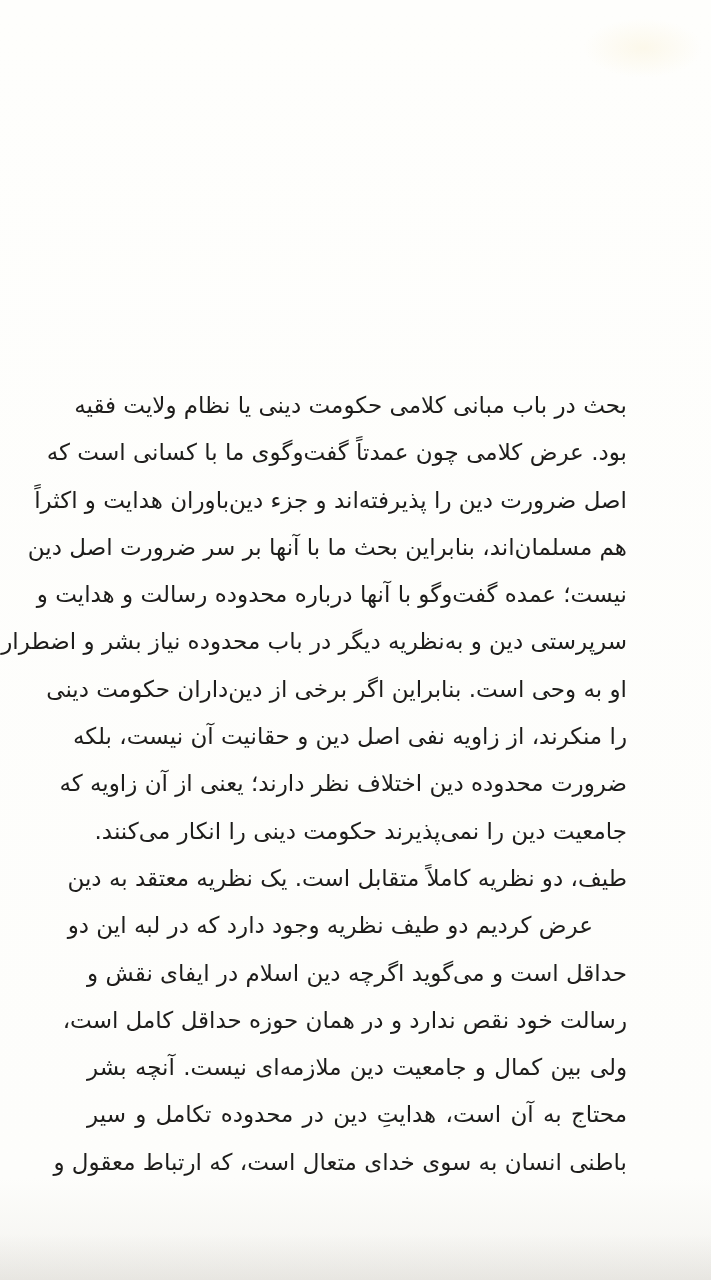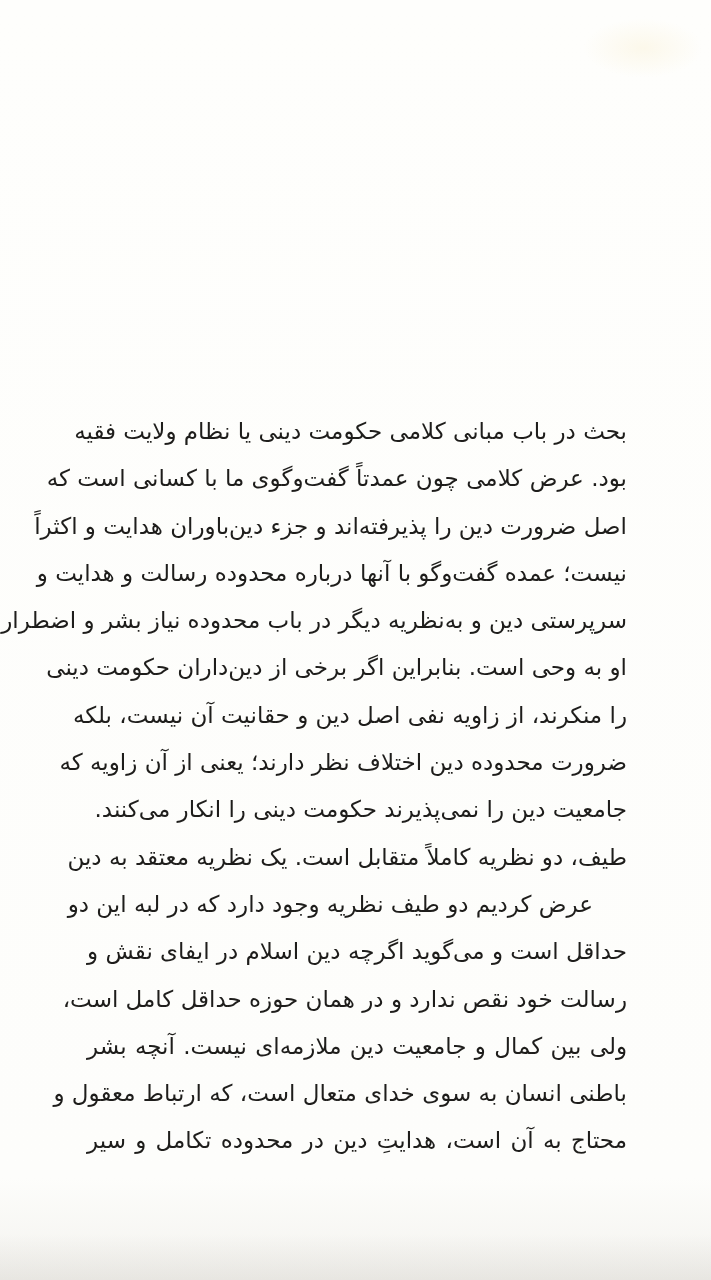--- a/index.html
+++ b/index.html
@@ -30,21 +30,21 @@
   .bottom-shade {
     position: absolute;
     bottom: 0;
     left: 0;
     width: 100%;
     height: 46px;
     background: linear-gradient(180deg, rgba(180,176,168,0) 0%, rgba(180,176,168,0.18) 100%);
   }
   .text-block {
     position: absolute;
-    top: 408px;
+    top: 382px;
     right: 84px;
     width: 540px;
     direction: rtl;
     color: #1e1d1b;
     font-size: 23px;
   }
   .line {
     height: 47.3px;
     line-height: 47.3px;
     white-space: nowrap;
@@ -64,29 +64,30 @@
 </head>
 <body>
 
 <div class="page">
   <div class="smudge-top-right"></div>
 
   <div class="text-block">
     <div class="line">بحث در باب مبانی کلامی حکومت دینی یا نظام ولایت فقیه</div>
     <div class="line">بود. عرض کلامی چون عمدتاً گفت‌وگوی ما با کسانی است که</div>
     <div class="line">اصل ضرورت دین را پذیرفته‌اند و جزء دین‌باوران هدایت و اکثراً</div>
+    <div class="line">هم مسلمان‌اند، بنابراین بحث ما با آنها بر سر ضرورت اصل دین</div>
     <div class="line">نیست؛ عمده گفت‌وگو با آنها درباره محدوده رسالت و هدایت و</div>
     <div class="line">سرپرستی دین و به‌نظریه دیگر در باب محدوده نیاز بشر و اضطرار</div>
     <div class="line">او به وحی است. بنابراین اگر برخی از دین‌داران حکومت دینی</div>
     <div class="line">را منکرند، از زاویه نفی اصل دین و حقانیت آن نیست، بلکه</div>
     <div class="line">ضرورت محدوده دین اختلاف نظر دارند؛ یعنی از آن زاویه که</div>
     <div class="line end">جامعیت دین را نمی‌پذیرند حکومت دینی را انکار می‌کنند.</div>
     <div class="line">طیف، دو نظریه کاملاً متقابل است. یک نظریه معتقد به دین</div>
     <div class="line indent">عرض کردیم دو طیف نظریه وجود دارد که در لبه این دو</div>
     <div class="line">حداقل است و می‌گوید اگرچه دین اسلام در ایفای نقش و</div>
     <div class="line">رسالت خود نقص ندارد و در همان حوزه حداقل کامل است،</div>
     <div class="line">ولی بین کمال و جامعیت دین ملازمه‌ای نیست. آنچه بشر</div>
+    <div class="line">محتاج به آن است، هدایتِ دین در محدوده تکامل و سیر</div>
     <div class="line">باطنی انسان به سوی خدای متعال است، که ارتباط معقول و</div>
-    <div class="line">محتاج به آن است، هدایتِ دین در محدوده تکامل و سیر</div>
   </div>
 
   <div class="bottom-shade"></div>
 </div>
 
 </body></html>

